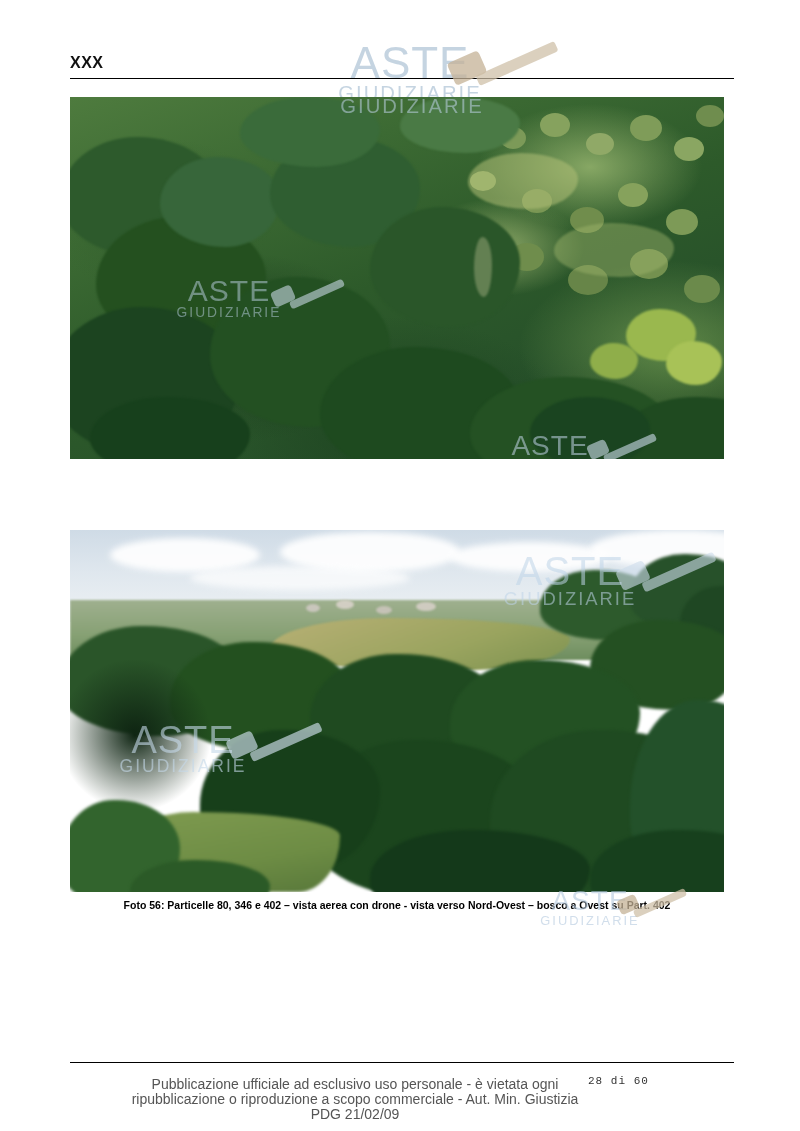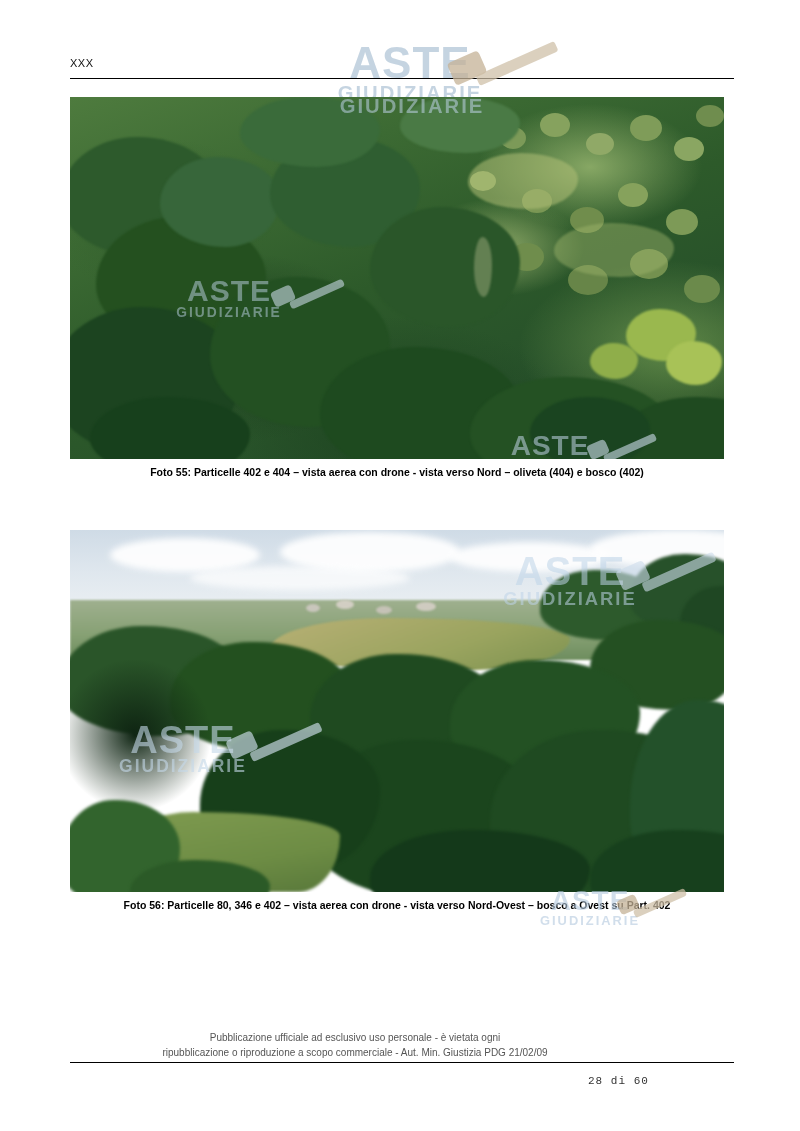--- a/index.html
+++ b/index.html
@@ -23,22 +23,22 @@
   }
 
   
   .header {
     position: absolute;
     left: 70px;
     top: 56px;
     width: 664px;
   }
   .header-label {
-    font-size: 11px;
-    font-weight: normal;
+    font-size: 16px;
+    font-weight: bold;
     color: #111;
     letter-spacing: 0.5px;
     line-height: 14px;
   }
   .header-rule {
     position: absolute;
     left: 70px;
     top: 78px;
     width: 664px;
     height: 1px;
@@ -140,21 +140,21 @@
     background: radial-gradient(ellipse at 50% 50%, #0e2412, rgba(14,36,18,0) 72%);
   }
 
   
   .wm {
     position: absolute;
     pointer-events: none;
     user-select: none;
     font-family: "Liberation Sans", sans-serif;
     color: rgba(150,176,200,0.55);
-    font-weight: bold;
+    font-weight: normal;
     letter-spacing: 1px;
     line-height: .95;
     text-align: center;
   }
   .wm .wm-1 { font-size: 1em; }
   .wm .wm-2 { font-size: .46em; letter-spacing: 2px; display: block; }
   .wm-hammer {
     position: absolute;
     pointer-events: none;
   }
@@ -189,24 +189,24 @@
     position: absolute;
     left: 70px;
     top: 1062px;
     width: 664px;
     height: 1px;
     background: #000;
   }
   .footer-text {
     position: absolute;
     left: 120px;
-    top: 1030px;
+    top: 1077px;
     width: 470px;
     text-align: center;
-    font-size: 10px;
+    font-size: 14px;
     color: #555;
     line-height: 15px;
   }
   .footer-page {
     position: absolute;
     left: 588px;
     top: 1075px;
     width: 130px;
     font-family: "Liberation Mono", monospace;
     font-size: 11px;
@@ -292,21 +292,20 @@
 
       <div class="wm" style="left:410px; top:336px; width:140px; font-size:28px; color:rgba(195,214,232,.55);">
         <span class="wm-1">ASTE</span>
         
       </div>
       <div class="wm-hammer" style="left:512px; top:340px; width:78px; height:28px;">
         <div class="head" style="left:6px; top:5px; width:20px; height:15px; background:rgba(205,220,235,.6);"></div>
         <div class="handle" style="left:20px; top:7px; width:56px; height:8px; background:rgba(205,220,235,.6);"></div>
       </div>
     </div>
-    <div class="caption">Foto 55: Particelle 402 e 404 – vista aerea con drone -  vista verso Nord – oliveta (404) e bosco (402)</div>
   </div>
 
   <div class="figure" id="figure-2">
     <div class="photo p2">
       <div class="p2-sky"></div>
       <div class="cloud" style="left:40px; top:8px; width:150px; height:34px;"></div>
       <div class="cloud" style="left:210px; top:2px; width:180px; height:40px;"></div>
       <div class="cloud" style="left:380px; top:12px; width:160px; height:30px;"></div>
       <div class="cloud" style="left:520px; top:0px; width:180px; height:38px;"></div>
       <div class="cloud" style="left:120px; top:36px; width:220px; height:24px; opacity:.7;"></div>

